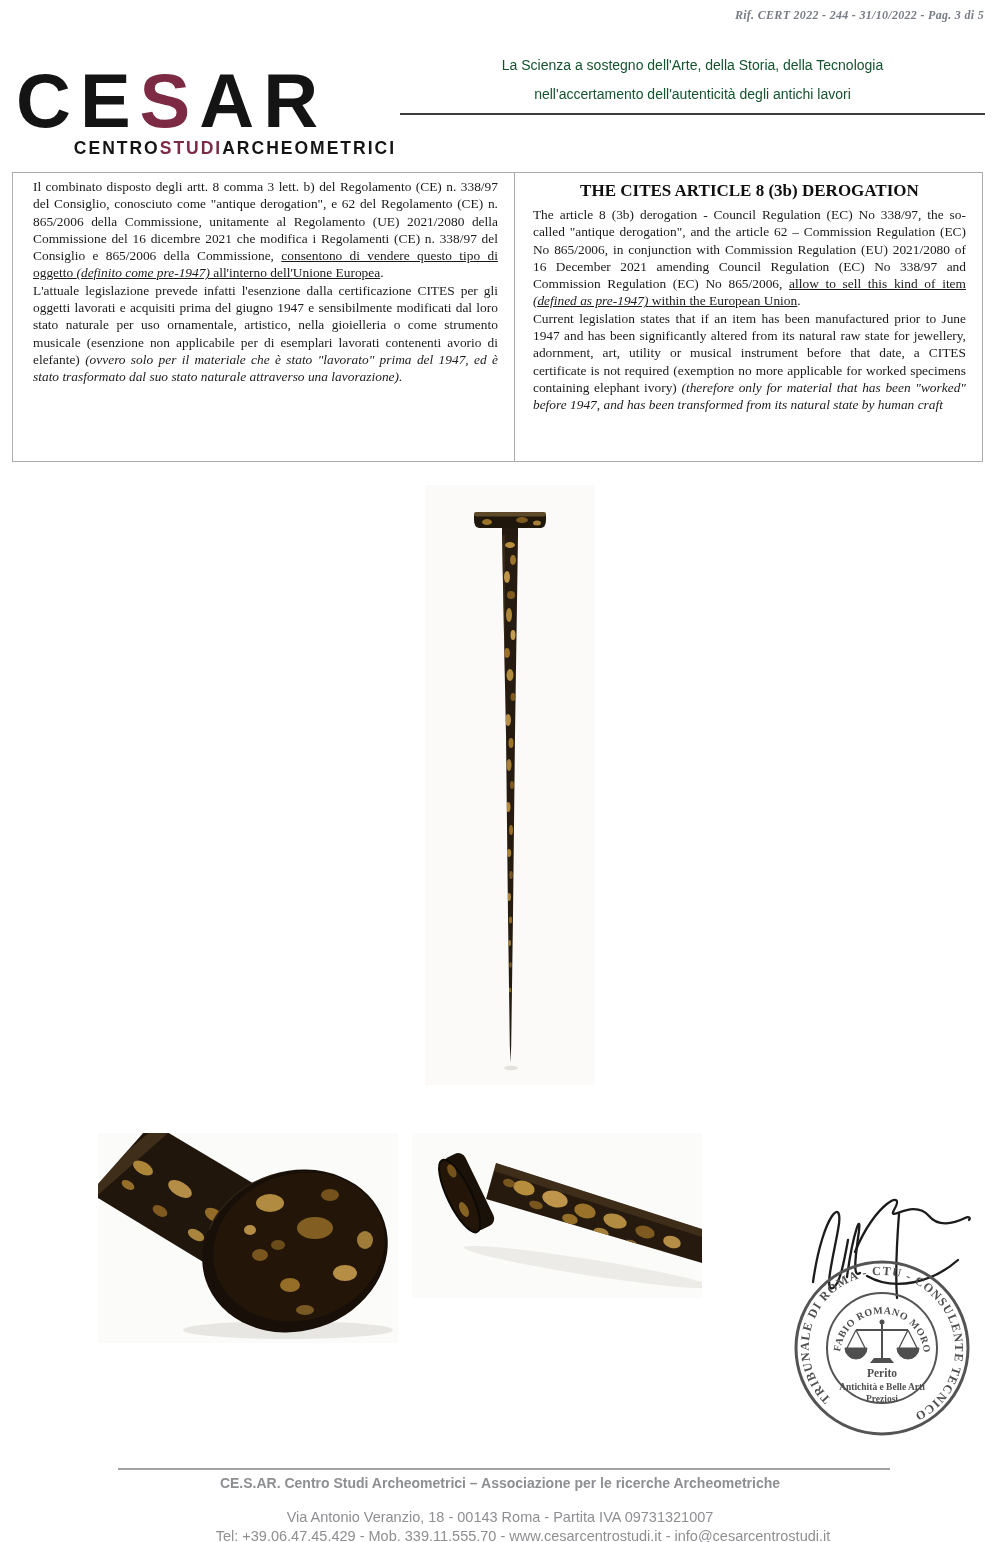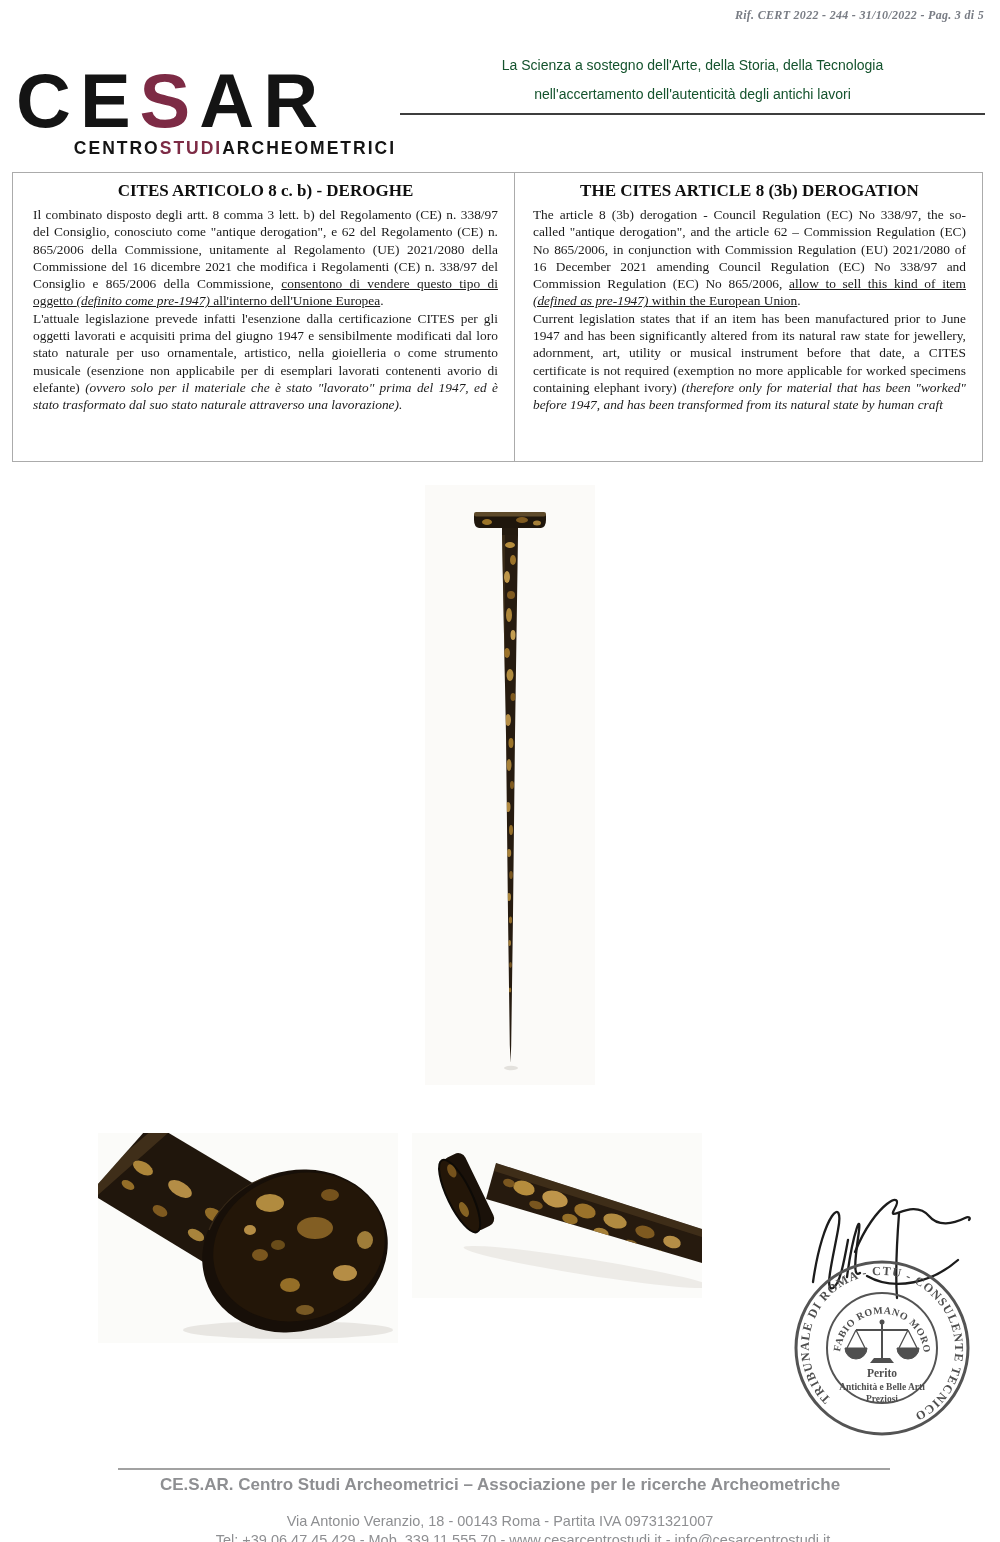--- a/index.html
+++ b/index.html
@@ -28,21 +28,21 @@
   .col-body{font-size:13.4px;line-height:17.3px;text-align:justify;}
   .col-body p{margin:0;}
   .u{text-decoration:underline;}
   .i{font-style:italic;}
 
   
   .photo{position:absolute;}
   .footer-rule{position:absolute;left:118px;top:1468px;width:772px;height:2px;background:#a2a2a2;}
   .footer{position:absolute;left:0;top:1475px;width:1000px;text-align:center;
           font-family:"Liberation Sans",sans-serif;color:#8e8f92;}
-  .f1{font-size:17px;font-weight:bold;margin:0 0 18px 0;}
+  .f1{font-size:14px;font-weight:bold;margin:0 0 18px 0;}
   .f2{font-size:14.5px;margin:16px 0 3px 0;}
   .f3{font-size:14.5px;margin:0;padding-left:46px;}
   .email{text-decoration:underline;cursor:pointer;}
 </style>
 </head>
 <body>
 
 <div class="page">
 
   <div class="ref">Rif. CERT 2022 - 244 - 31/10/2022 - Pag. 3 di 5</div>
@@ -51,21 +51,20 @@
     <div class="logo-main"><span>CE</span><span class="logo-accent">S</span><span>AR</span></div>
     <div class="logo-sub"><span>CENTRO</span><span class="logo-accent">STUDI</span><span>ARCHEOMETRICI</span></div>
   </div>
 
   <div class="tagline tl1">La Scienza a sostegno dell'Arte, della Storia, della Tecnologia</div>
   <div class="tagline tl2">nell'accertamento dell'autenticità degli antichi lavori</div>
   <div class="header-rule"></div>
 
   <div class="box">
     <div class="boxcol left">
-      <div class="col-title">CITES ARTICOLO 8 c. b) - DEROGHE</div>
       <div class="col-body">
         <p><span>Il combinato disposto degli artt. 8 comma 3 lett. b) del Regolamento (CE) n. 338/97 del Consiglio, conosciuto come "antique derogation", e 62 del Regolamento (CE) n. 865/2006 della Commissione, unitamente al Regolamento (UE) 2021/2080 della Commissione del 16 dicembre 2021 che modifica i Regolamenti (CE) n. 338/97 del Consiglio e 865/2006 della Commissione, </span><span class="u">consentono di vendere questo tipo di oggetto </span><span class="u i">(definito come pre-1947)</span><span class="u"> all'interno dell'Unione Europea</span><span>.</span></p>
         <p><span>L'attuale legislazione prevede infatti l'esenzione dalla certificazione CITES per gli oggetti lavorati e acquisiti prima del giugno 1947 e sensibilmente modificati dal loro stato naturale per uso ornamentale, artistico, nella gioielleria o come strumento musicale (esenzione non applicabile per di esemplari lavorati contenenti avorio di elefante) </span><span class="i">(ovvero solo per il materiale che è stato "lavorato" prima del 1947, ed è stato trasformato dal suo stato naturale attraverso una lavorazione).</span></p>
       </div>
     </div>
     <div class="boxcol right">
       <div class="col-title">THE CITES ARTICLE 8 (3b) DEROGATION</div>
       <div class="col-body">
         <p><span>The article 8 (3b) derogation - Council Regulation (EC) No 338/97, the so-called "antique derogation", and the article 62 – Commission Regulation (EC) No 865/2006, in conjunction with Commission Regulation (EU) 2021/2080 of 16 December 2021 amending Council Regulation (EC) No 338/97 and Commission Regulation (EC) No 865/2006, </span><span class="u">allow to sell this kind of item </span><span class="u i">(defined as pre-1947)</span><span class="u"> within the European Union</span><span>.</span></p>
         <p><span>Current legislation states that if an item has been manufactured prior to June 1947 and has been significantly altered from its natural raw state for jewellery, adornment, art, utility or musical instrument before that date, a CITES certificate is not required (exemption no more applicable for worked specimens containing elephant ivory) </span><span class="i">(therefore only for material that has been "worked" before 1947, and has been transformed from its natural state by human craft</span></p>

